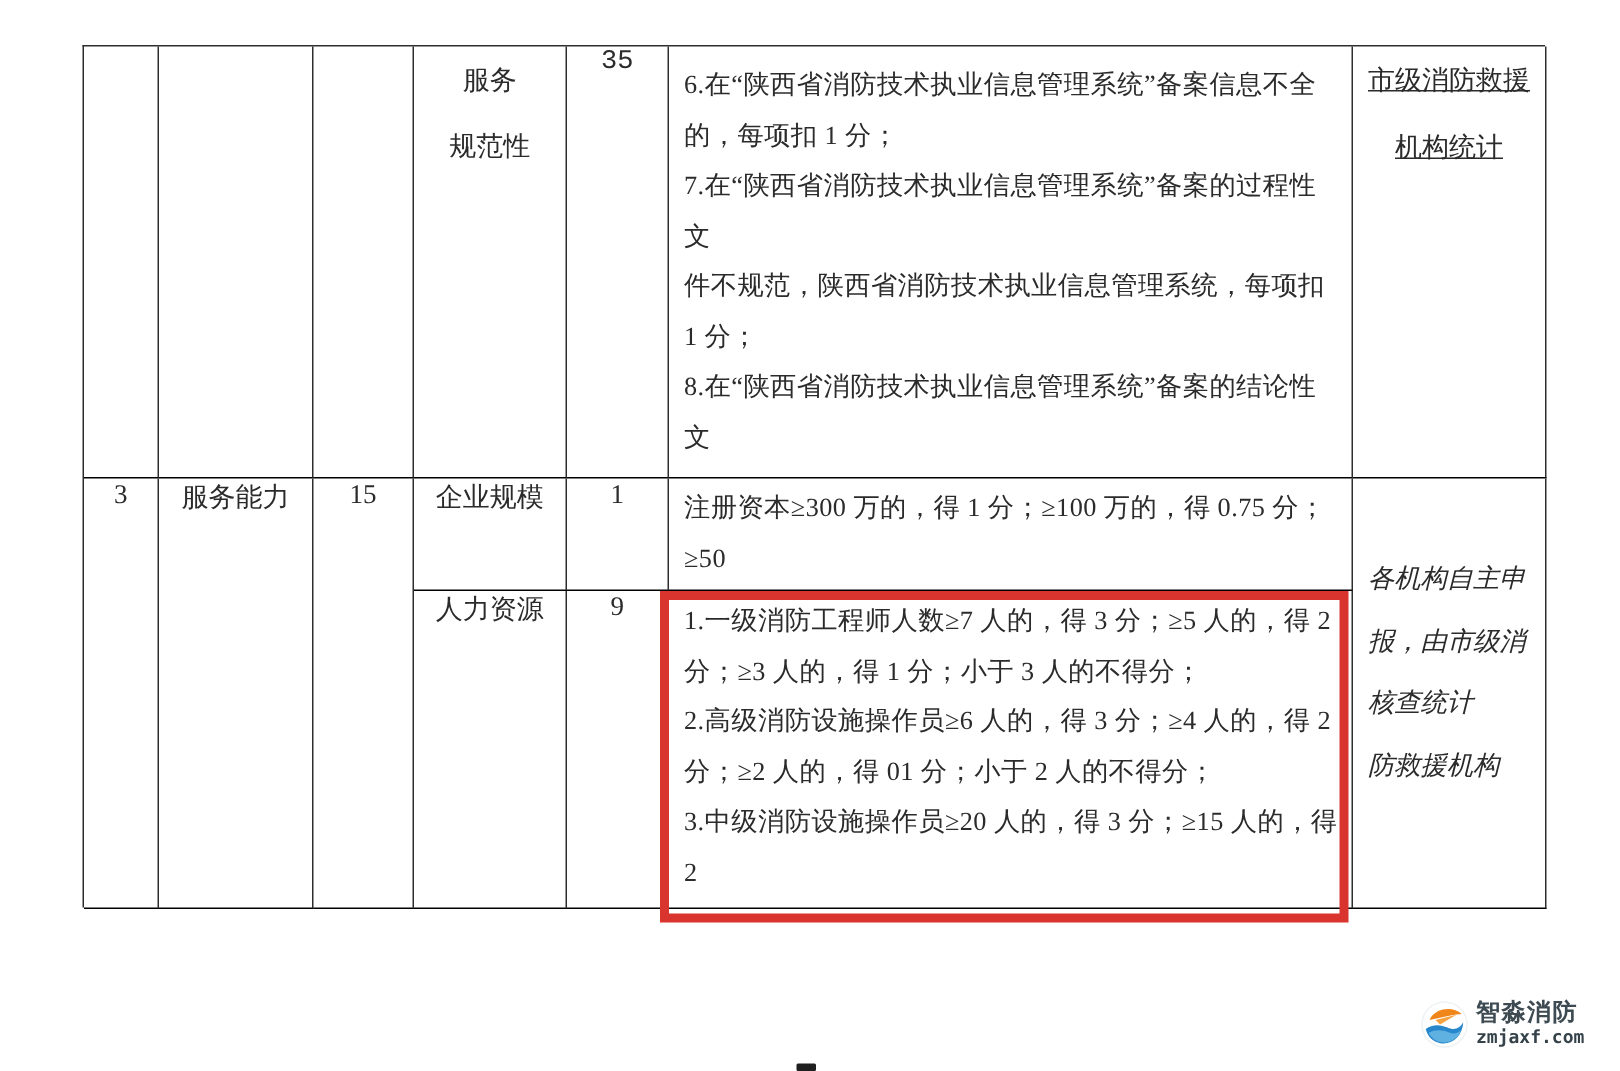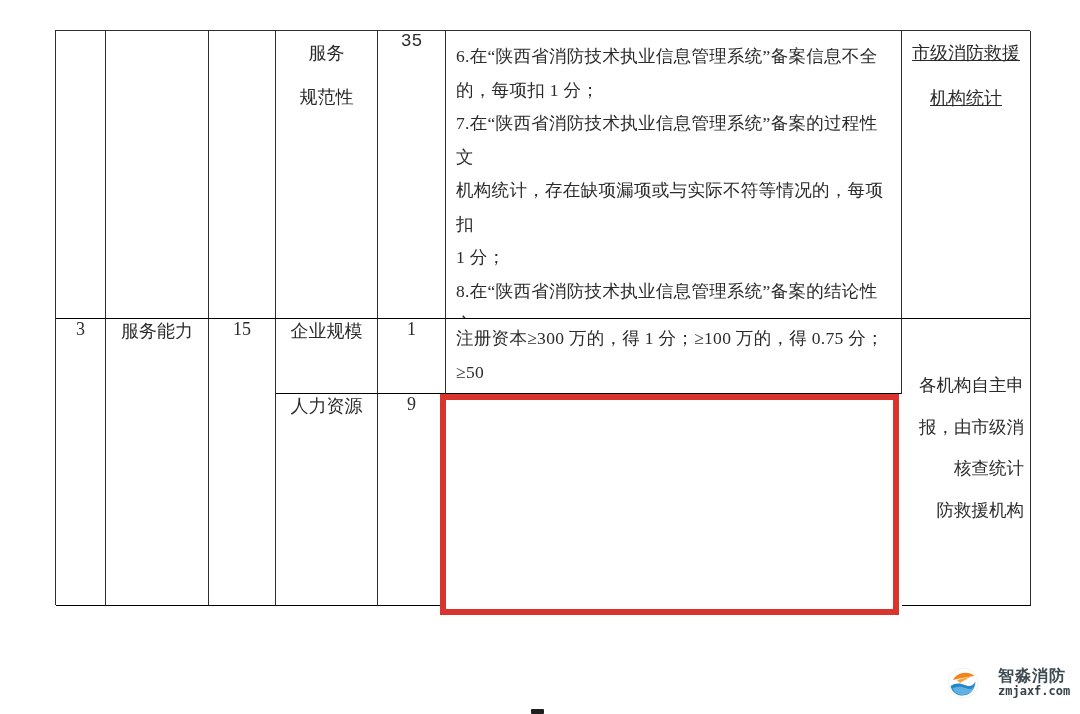--- a/index.html
+++ b/index.html
@@ -39,21 +39,21 @@
     font-size:17.5px;
     line-height:33.5px;
     letter-spacing:0.3px;
     text-align:left;
   }
   .criteria.tight{padding-top:3px;}
   .label-gap .ln{line-height:44px;}
   .verifier-a .ln{line-height:45px;text-decoration:underline;}
   .verifier-b{
     display:flex;flex-direction:column;justify-content:center;
-    padding:0 6px 28px 10px;font-size:17.5px;text-align:right;
+    padding:0 6px 28px 10px;font-size:17.5px;text-align:left;font-style:italic;
   }
   .verifier-b .ln{line-height:41.5px;}
   
   .r1c1{grid-area:1/1;} .r1c2{grid-area:1/2;} .r1c3{grid-area:1/3;}
   .r1c4{grid-area:1/4;} .r1c5{grid-area:1/5;font-family:Liberation Mono, monospace;} .r1c6{grid-area:1/6;}
   .r1c7{grid-area:1/7;}
   .r2c1{grid-area:2/1/4/2;} .r2c2{grid-area:2/2/4/3;} .r2c3{grid-area:2/3/4/4;}
   .r2c4{grid-area:2/4;} .r2c5{grid-area:2/5;} .r2c6{grid-area:2/6;}
   .r2c7{grid-area:2/7/4/8;}
   .r3c4{grid-area:3/4;} .r3c5{grid-area:3/5;} .r3c6{grid-area:3/6;}
@@ -62,21 +62,21 @@
     position:absolute;
     left:440px;top:394px;
     width:459px;height:221px;
     border:6px solid #d9342e;
     box-sizing:border-box;
     pointer-events:none;
   }
   
   .wm{
     position:absolute;left:947px;top:667px;
-    display:flex;align-items:center;gap:19px;
+    display:flex;align-items:center;gap:5px;
   }
   .wm-icon{width:32px;height:32px;flex:0 0 auto;}
   .wm-text{display:flex;flex-direction:column;line-height:1.05;}
   .wm-brand{
     font-family:"Liberation Sans","DejaVu Sans",sans-serif;
     font-weight:bold;font-size:16px;color:#3d4a52;letter-spacing:1px;
   }
   .wm-domain{
     font-family:"DejaVu Sans Mono","Liberation Mono",monospace;
     font-weight:bold;font-size:12px;color:#35424a;
@@ -99,21 +99,21 @@
     <div class="cell r1c3"></div>
     <div class="cell r1c4 center label-gap">
         <div class="ln">服务</div>
         <div class="ln">规范性</div>
       </div>
     <div class="cell r1c5 center">35</div>
     <div class="cell r1c6 criteria">
         <div class="ln">6.在“陕西省消防技术执业信息管理系统”备案信息不全</div>
         <div class="ln">的，每项扣 1 分；</div>
         <div class="ln">7.在“陕西省消防技术执业信息管理系统”备案的过程性文</div>
-        <div class="ln">机构统计，存在缺项漏项或与实际不符等情况的，每项扣</div>
+        <div class="ln">件不规范，陕西省消防技术执业信息管理系统，每项扣</div>
         <div class="ln">1 分；</div>
         <div class="ln">8.在“陕西省消防技术执业信息管理系统”备案的结论性文</div>
       </div>
     <div class="cell r1c7 center verifier-a">
         <div class="ln">市级消防救援</div>
         <div class="ln">机构统计</div>
       </div>
 
     <div class="cell r2c1 center">3</div>
     <div class="cell r2c2 center">服务能力</div>
@@ -128,20 +128,28 @@
 
     <div class="cell r2c7 verifier-b">
         <div class="ln">各机构自主申</div>
         <div class="ln">报，由市级消</div>
         <div class="ln">核查统计</div>
         <div class="ln">防救援机构</div>
       </div>
 
     <div class="cell r3c4 center">人力资源</div>
     <div class="cell r3c5 center">9</div>
+    <div class="cell r3c6 criteria tight">
+        <div class="ln">1.一级消防工程师人数≥7 人的，得 3 分；≥5 人的，得 2</div>
+        <div class="ln">分；≥3 人的，得 1 分；小于 3 人的不得分；</div>
+        <div class="ln">2.高级消防设施操作员≥6 人的，得 3 分；≥4 人的，得 2</div>
+        <div class="ln">分；≥2 人的，得 01 分；小于 2 人的不得分；</div>
+        <div class="ln">3.中级消防设施操作员≥20 人的，得 3 分；≥15 人的，得 2</div>
+        <div class="ln">分；≥10 人的，得 1 分；小于 10 人的不得分。</div>
+      </div>
   </div>
 
   <div class="red-box"></div>
 
   <div class="wm">
     <svg class="wm-icon" viewBox="0 0 32 32">
       <circle cx="16" cy="16" r="15" fill="#ffffff" stroke="#eef2f4" stroke-width="1"></circle>
       <path d="M6 13 C 9 5.5 21 3 27.5 9 C 21 9.5 13 11.5 6 13 Z" fill="#f08519"></path>
       <path d="M10 13 L 24 9.5 L 13 16 Z" fill="#f4a23c"></path>
       <path d="M3.5 19 C 8 15.5 13.5 16 18 18 C 22.5 20 26 19 28.5 14.5 C 28 24 21 29.5 13.5 28.5 C 8 27.5 4.8 24 3.5 19 Z" fill="#2787cd"></path>

